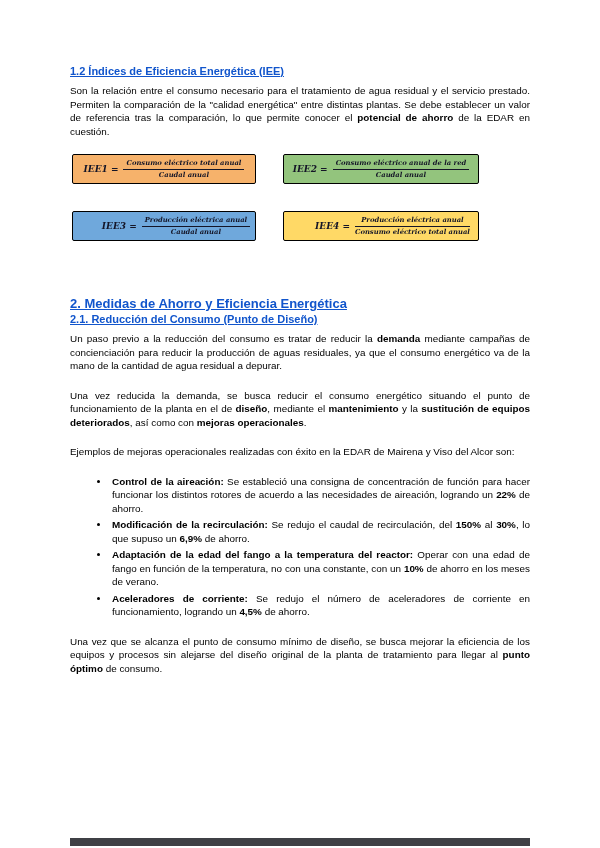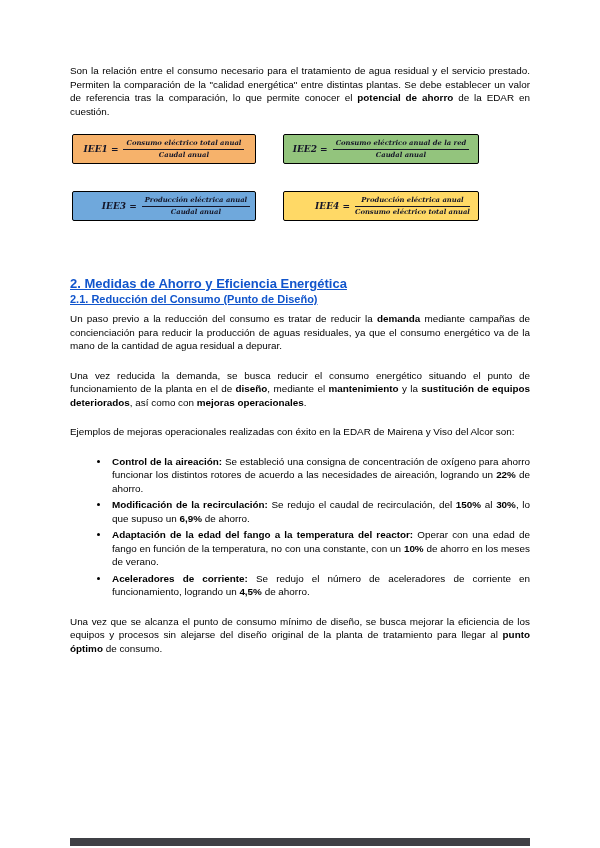--- a/index.html
+++ b/index.html
@@ -75,20 +75,21 @@
     height:8px;
     background:#3f4045;
   }
 </style>
 </head>
 <body>
 
 <main class="page">
 
   <section>
+    <h2 class="h-small">1.2 Índices de Eficiencia Energética (IEE)</h2>
     <p class="body"><span>Son la relación entre el consumo necesario para el tratamiento de agua residual y el servicio prestado. Permiten la comparación de la "calidad energética" entre distintas plantas. Se debe establecer un valor de referencia tras la comparación, lo que permite conocer el </span><span class="bold">potencial de ahorro</span><span> de la EDAR en cuestión.</span></p>
 
     <div class="formula-grid">
 
       <div class="fbox" style="background-color: rgb(246, 178, 107);">
         <span class="flabel">IEE1 =</span>
         <span class="frac">
           <span class="fnum">Consumo eléctrico total anual</span>
           <span class="fden">Caudal anual</span>
         </span>
@@ -123,21 +124,21 @@
 
   <section>
     <h1 class="h-large">2. Medidas de Ahorro y Eficiencia Energética</h1>
 
     <h2 class="h-small">2.1. Reducción del Consumo (Punto de Diseño)</h2>
     <p class="body"><span>Un paso previo a la reducción del consumo es tratar de reducir la </span><span class="bold">demanda</span><span> mediante campañas de concienciación para reducir la producción de aguas residuales, ya que el consumo energético va de la mano de la cantidad de agua residual a depurar.</span></p>
     <p class="body"><span>Una vez reducida la demanda, se busca reducir el consumo energético situando el punto de funcionamiento de la planta en el de </span><span class="bold">diseño</span><span>, mediante el </span><span class="bold">mantenimiento</span><span> y la </span><span class="bold">sustitución de equipos deteriorados</span><span>, así como con </span><span class="bold">mejoras operacionales</span><span>.</span></p>
     <p class="body"><span>Ejemplos de mejoras operacionales realizadas con éxito en la EDAR de Mairena y Viso del Alcor son:</span></p>
 
     <ul class="bullets">
-      <li><span class="bold">Control de la aireación:</span><span> Se estableció una consigna de concentración de oxígeno para ahorro funcionar los distintos rotores de acuerdo a las necesidades de aireación, logrando un </span><span class="bold">22%</span><span> de ahorro.</span></li>
+      <li><span class="bold">Control de la aireación:</span><span> Se estableció una consigna de concentración de función para hacer funcionar los distintos rotores de acuerdo a las necesidades de aireación, logrando un </span><span class="bold">22%</span><span> de ahorro.</span></li>
       <li><span class="bold">Modificación de la recirculación:</span><span> Se redujo el caudal de recirculación, del </span><span class="bold">150%</span><span> al </span><span class="bold">30%</span><span>, lo que supuso un </span><span class="bold">6,9%</span><span> de ahorro.</span></li>
       <li><span class="bold">Adaptación de la edad del fango a la temperatura del reactor:</span><span> Operar con una edad de fango en función de la temperatura, no con una constante, con un </span><span class="bold">10%</span><span> de ahorro en los meses de verano.</span></li>
       <li><span class="bold">Aceleradores de corriente:</span><span> Se redujo el número de aceleradores de corriente en funcionamiento, logrando un </span><span class="bold">4,5%</span><span> de ahorro.</span></li>
     </ul>
 
     <p class="body"><span>Una vez que se alcanza el punto de consumo mínimo de diseño, se busca mejorar la eficiencia de los equipos y procesos sin alejarse del diseño original de la planta de tratamiento para llegar al </span><span class="bold">punto óptimo</span><span> de consumo.</span></p>
   </section>
 
   <div class="bottom-crop" style="background-color: rgb(63, 64, 69);"></div>
 

